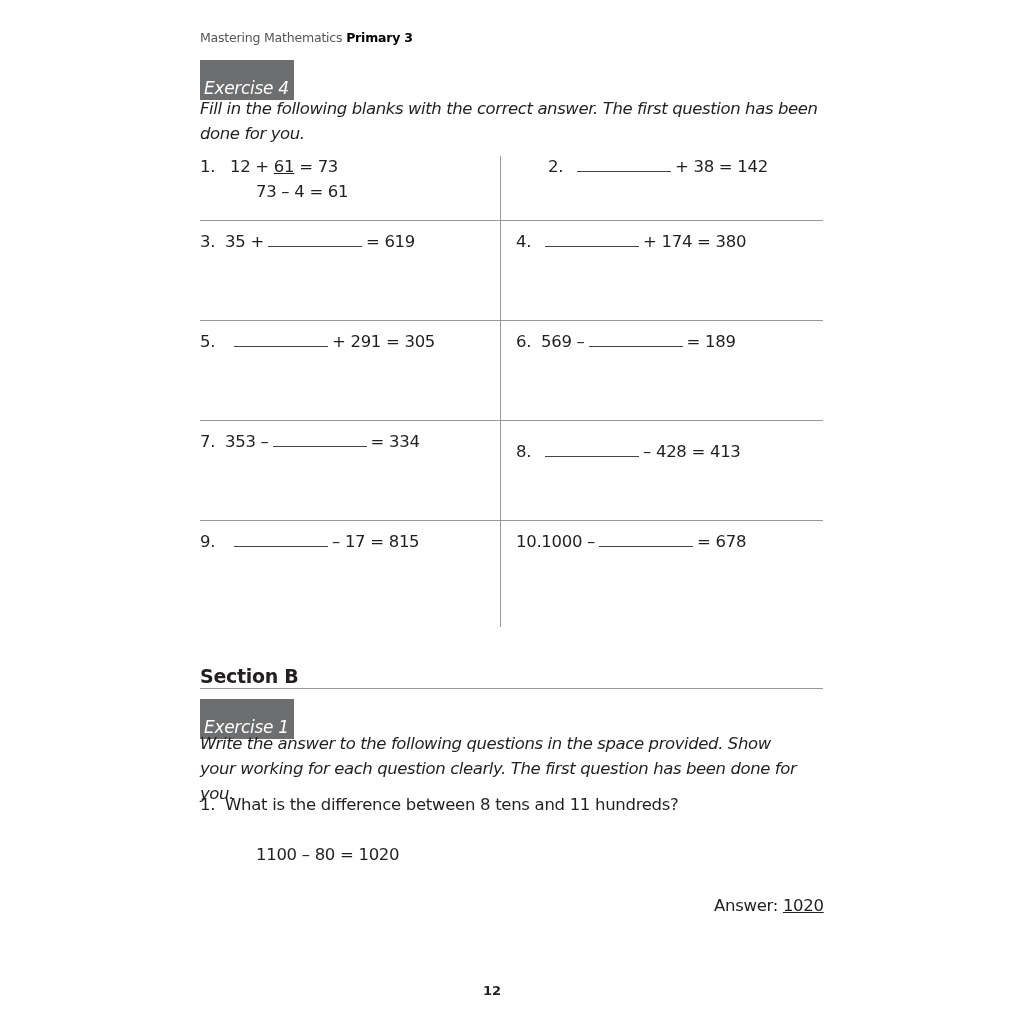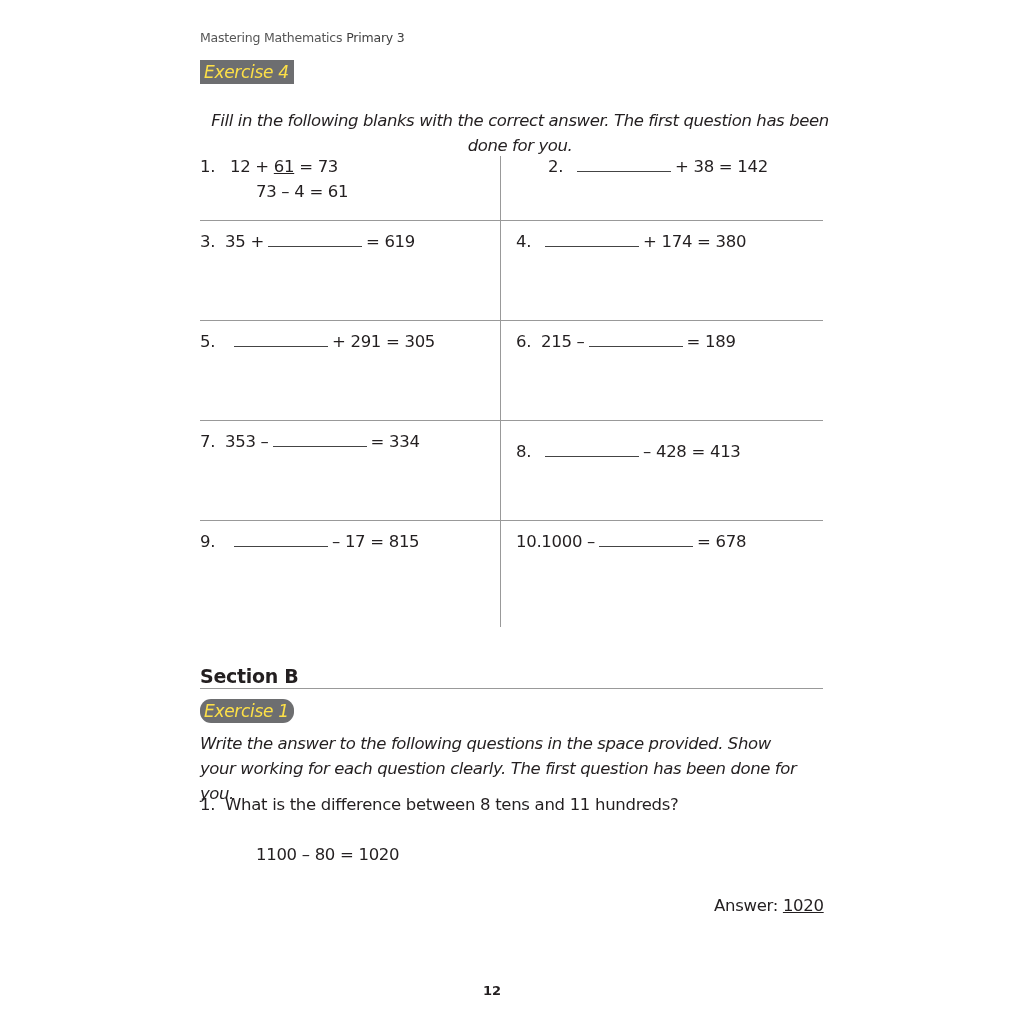--- a/index.html
+++ b/index.html
@@ -1,41 +1,41 @@
 <!DOCTYPE html>
 <html><head>
 <meta charset="utf-8">
 <style>
   html, body { margin: 0; padding: 0; background: #ffffff; }
   body { width: 1024px; height: 1024px; position: relative; overflow: hidden;
          font-family: "DejaVu Sans", sans-serif; color: #231f20; }
   .abs { position: absolute; }
   .header { left: 200px; top: 30px; font-size: 12.5px; color: #555; letter-spacing: -0.2px; }
-  .header b { color: #404040; font-weight: normal; }
-  .exbadge { background: #6d6e70; color: #fde047; font-style: italic; font-size: 17px;
-             padding: 1px 5px 1px 4px; line-height: 22px; letter-spacing: -0.3px; }
+  .header b { color: #000000; font-weight: bold; }
+  .exbadge { background: #6d6e70; color: #ffffff; font-style: italic; font-size: 17px;
+             padding: 17px 5px 1px 4px; line-height: 22px; letter-spacing: -0.3px; }
   .instr { left: 200px; width: 640px; font-style: italic; font-size: 16.5px; line-height: 25px; letter-spacing: -0.4px; }
   .q { font-size: 16.5px; line-height: 24px; letter-spacing: -0.3px; white-space: nowrap; }
   .blank { display: inline-block; width: 94px; border-bottom: 1px solid #444; height: 14px; vertical-align: baseline; margin: 0 4px; }
   .hline { height: 1px; background: #999; }
   .vline { width: 1px; background: #999; }
   .ul { text-decoration: underline; }
   .section { left: 200px; top: 665px; font-size: 19px; font-weight: bold; letter-spacing: -0.3px; }
   .pagenum { left: 0; width: 984px; text-align: center; top: 983px; font-size: 13px; font-weight: bold; }
 </style>
 </head>
 <body>
 
 <div class="abs header">
   <span>Mastering Mathematics</span>
   <b>Primary 3</b>
 </div>
 
 <div class="abs exbadge" style="left:200px; top:60px;">Exercise 4</div>
-<div class="abs instr" style="top:108px;text-align:center;">Fill in the following blanks with the correct answer. The first question has been done for you.</div>
+<div class="abs instr" style="top:96px;">Fill in the following blanks with the correct answer. The first question has been done for you.</div>
 
 <div class="abs vline" style="left:500px; top:156px; height:471px;"></div>
 <div class="abs hline" style="left:200px; top:220px; width:623px;"></div>
 <div class="abs hline" style="left:200px; top:320px; width:623px;"></div>
 <div class="abs hline" style="left:200px; top:420px; width:623px;"></div>
 <div class="abs hline" style="left:200px; top:520px; width:623px;"></div>
 
 <div class="abs q" style="left:200px; top:155px;">
   <span>1.</span>&nbsp;&nbsp;
   <span>12 + </span><span class="ul">61</span><span> = 73</span>
@@ -52,21 +52,21 @@
 
 <div class="abs q" style="left:516px; top:230px;">
   <span>4.</span>&nbsp;&nbsp;<span class="blank"></span><span>+ 174 = 380</span>
 </div>
 
 <div class="abs q" style="left:200px; top:330px;">
   <span>5.</span>&nbsp;&nbsp;&nbsp;<span class="blank"></span><span>+ 291 = 305</span>
 </div>
 
 <div class="abs q" style="left:516px; top:330px;">
-  <span>6.</span>&nbsp;&nbsp;<span>215 –</span><span class="blank"></span><span>= 189</span>
+  <span>6.</span>&nbsp;&nbsp;<span>569 –</span><span class="blank"></span><span>= 189</span>
 </div>
 
 <div class="abs q" style="left:200px; top:430px;">
   <span>7.</span>&nbsp;&nbsp;<span>353 –</span><span class="blank"></span><span>= 334</span>
 </div>
 
 <div class="abs q" style="left:516px; top:430px;margin-top:10px;">
   <span>8.</span>&nbsp;&nbsp;<span class="blank"></span><span>– 428 = 413</span>
 </div>
 
@@ -74,21 +74,21 @@
   <span>9.</span>&nbsp;&nbsp;&nbsp;<span class="blank"></span><span>– 17 = 815</span>
 </div>
 
 <div class="abs q" style="left:516px; top:530px;">
   <span>10.</span><span>1000 –</span><span class="blank"></span><span>= 678</span>
 </div>
 
 <div class="abs section">Section B</div>
 <div class="abs hline" style="left:200px; top:688px; width:623px;"></div>
 
-<div class="abs exbadge" style="left:200px; top:699px;border-radius:11px;">Exercise 1</div>
+<div class="abs exbadge" style="left:200px; top:699px;">Exercise 1</div>
 <div class="abs instr" style="top:731px; width:610px;">Write the answer to the following questions in the space provided. Show your working for each question clearly. The first question has been done for you.</div>
 
 <div class="abs q" style="left:200px; top:793px;">
   <span>1.</span>&nbsp;&nbsp;<span>What is the difference between 8 tens and 11 hundreds?</span>
 </div>
 <div class="abs q" style="left:256px; top:843px;">1100 – 80 = 1020</div>
 
 <div class="abs q" style="left:714px; top:894px;">
   <span>Answer: </span><span class="ul">1020</span>
 </div>

